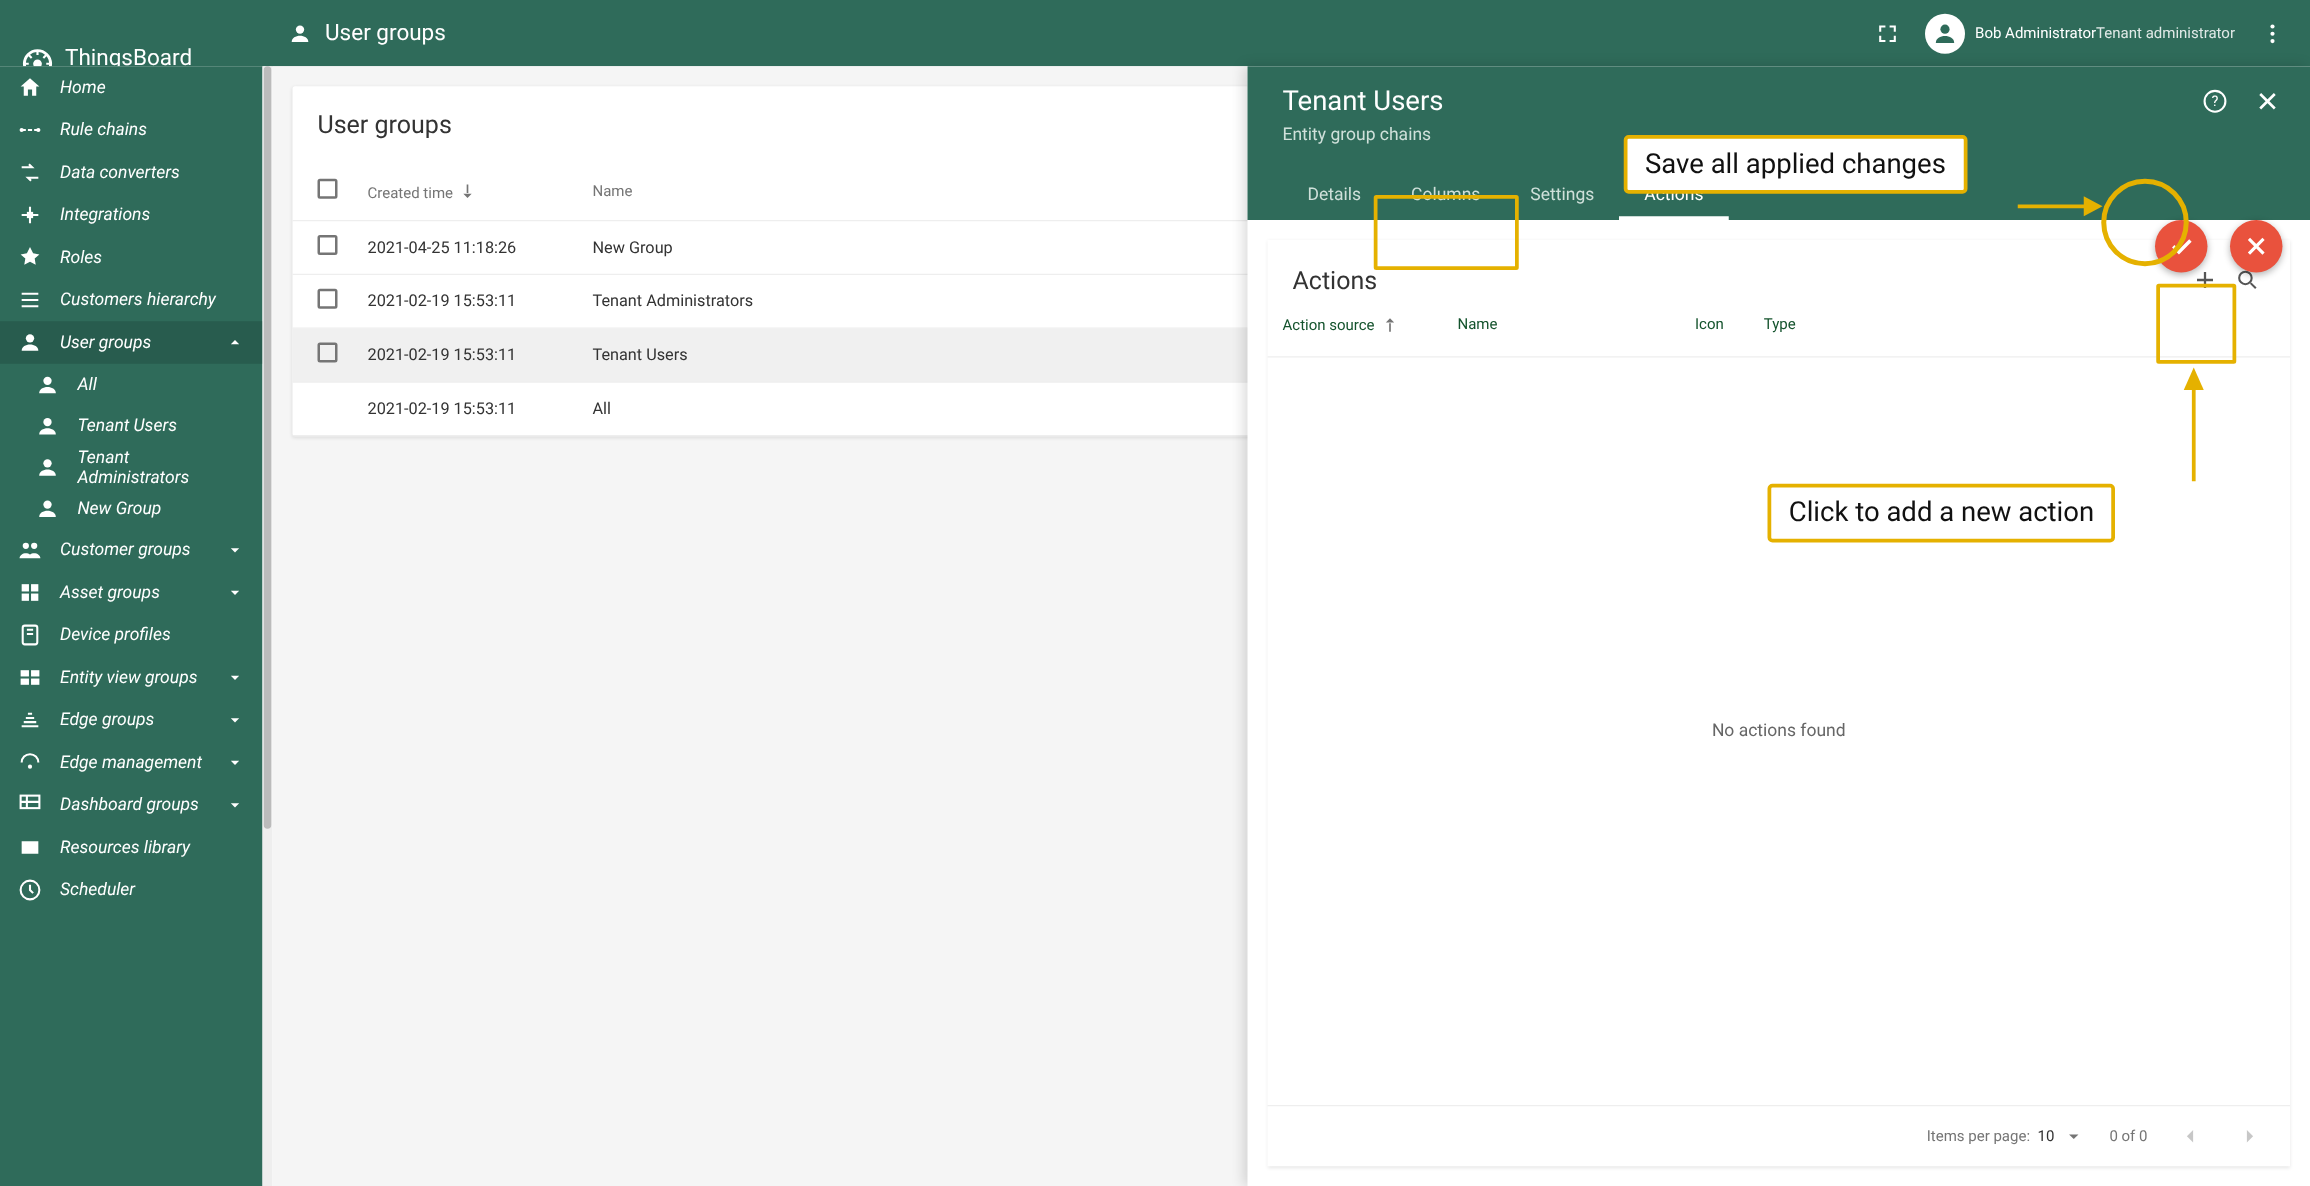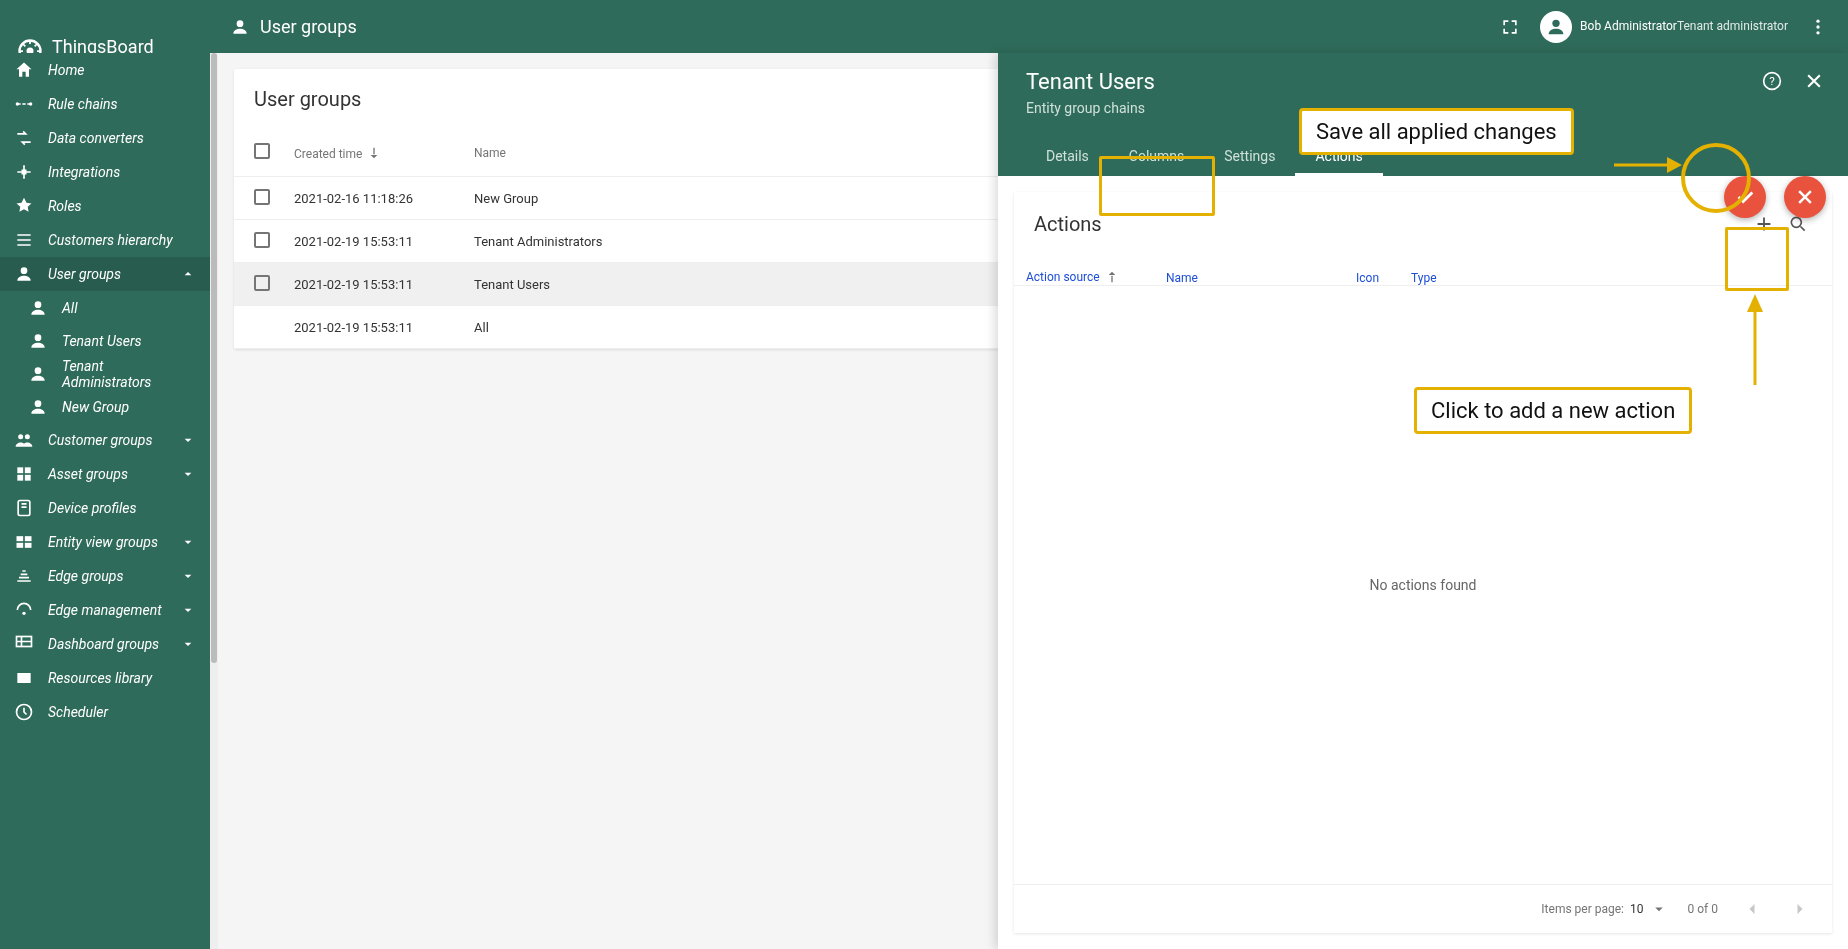--- a/index.html
+++ b/index.html
@@ -41,21 +41,21 @@
 .detail-header h2 { font-size: 22px; font-weight: 400; }
 .detail-header .sub { font-size: 14px; color: #cfe0da; margin-top: 6px; }
 .detail-header-icons { position: absolute; right: 20px; top: 14px; display: flex; gap: 14px; }
 .tabs { display: flex; margin-top: 20px; }
 .tab { padding: 12px 20px; font-size: 14px; color: #cfe0da; cursor: pointer; }
 .tab.active { color: #fff; box-shadow: inset 0 -3px 0 #fff; }
 .detail-body { flex: 1; padding: 16px; display: flex; flex-direction: column; }
 .actions-card { flex: 1; background: #fff; box-shadow: 0 1px 3px rgba(0,0,0,.1); display: flex; flex-direction: column; }
 .actions-card-header { display: flex; align-items: center; padding: 18px 20px 14px 20px; }
 .actions-card-header h3 { font-size: 20px; font-weight: 400; flex: 1; }
-.actions-table-head { display: flex; align-items: flex-end; height: 34px; padding: 0 12px; border-bottom: 1px solid #eee; font-size: 12px; color: #1d4ed8; }
+.actions-table-head { display: flex; align-items: flex-start; height: 34px; padding: 0 12px; border-bottom: 1px solid #eee; font-size: 12px; color: #14532d; }
 .a-col-src { width: 140px; display:flex; align-items:center; gap:4px; }
 .a-col-name { width: 190px; }
 .a-col-icon { width: 55px; }
 .a-col-type { flex: 1; }
 .actions-empty { flex: 1; display: flex; align-items: center; justify-content: center; color: #666; font-size: 14px; }
 .actions-footer { display: flex; align-items: center; justify-content: flex-end; padding: 10px 18px; gap: 20px; color: #757575; font-size: 12px; border-top: 1px solid #eee; }
 .page-select { display: flex; align-items: center; gap: 6px; }
 
 .fab { width: 42px; height: 42px; border-radius: 50%; background: #e9523d; display: flex; align-items: center; justify-content: center; box-shadow: 0 2px 6px rgba(0,0,0,.3); cursor: pointer; }
 .fabs { position: absolute; right: 22px; top: 123px; display: flex; gap: 18px; z-index: 5; }
@@ -302,21 +302,21 @@
             <span>Created time</span>
             <svg class="svg-icon-sm" viewBox="0 0 24 24">
                 <path fill="#757575" d="M12 20l-5-5h10z M11 4h2v10h-2z"></path>
               </svg>
           </div>
           <div class="col-name"><span>Name</span></div>
         </div>
         <div id="rows">
             <div class="table-row">
               <div class="col-chk"><span class="chk"></span></div>
-              <div class="col-date">2021-02-16 11:18:26</div>
+              <div class="col-date">2021-04-25 11:18:26</div>
               <div class="col-name">New Group</div>
             </div>
             <div class="table-row">
               <div class="col-chk"><span class="chk"></span></div>
               <div class="col-date">2021-02-19 15:53:11</div>
               <div class="col-name">Tenant Administrators</div>
             </div>
             <div class="table-row selected">
               <div class="col-chk"><span class="chk"></span></div>
               <div class="col-date">2021-02-19 15:53:11</div>

